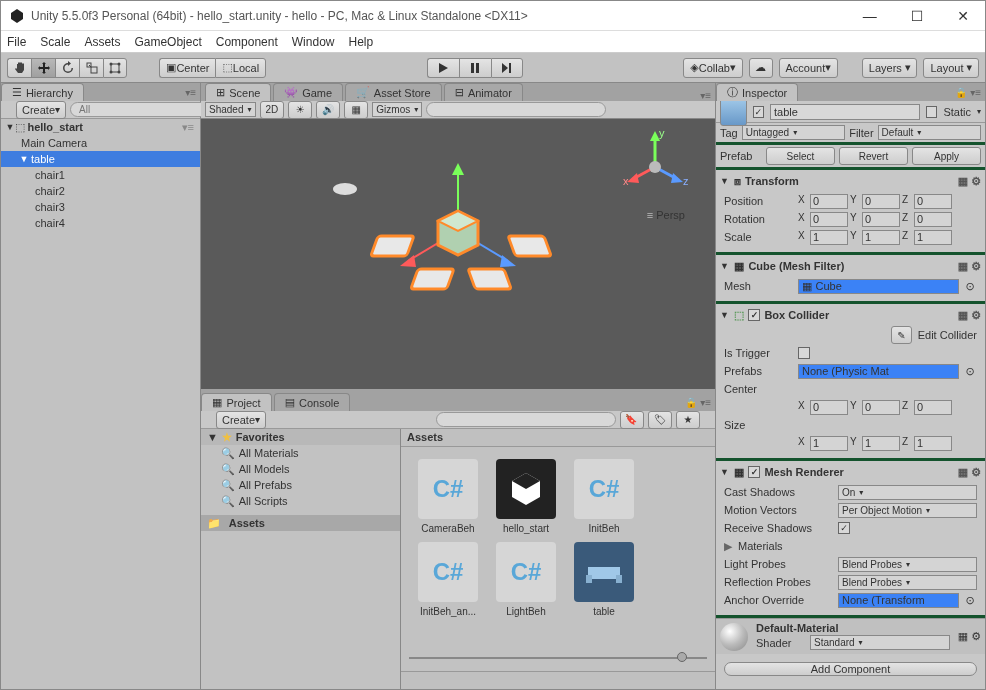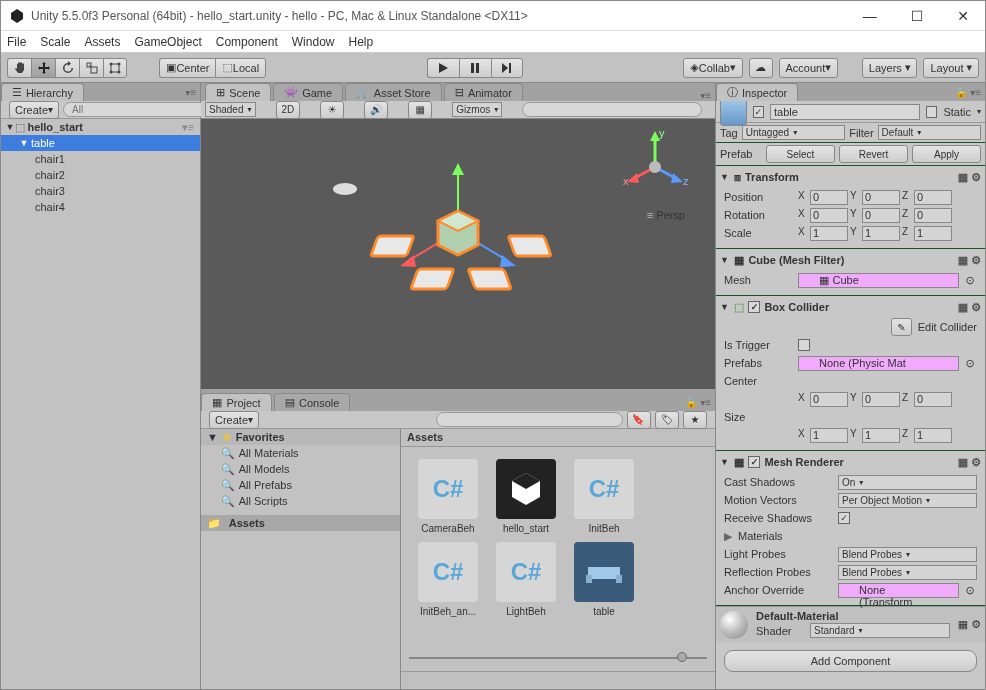--- a/index.html
+++ b/index.html
@@ -20,70 +20,70 @@
 .btn-group .btn:first-child{border-radius:3px 0 0 3px}
 .btn-group .btn:last-child{border-radius:0 3px 3px 0;border-right-width:1px}
 .spacer{flex:1}
 .main{display:flex;height:calc(100% - 82px)}
 .col-left{width:200px;display:flex;flex-direction:column;border-right:1px solid #888}
 .col-mid{flex:1;display:flex;flex-direction:column}
 .col-right{width:270px;border-left:1px solid #888;background:#c8c8c8;overflow:hidden}
 .panel-tab{height:18px;background:#a2a2a2;display:flex;align-items:center}
 .tab{height:18px;background:#c2c2c2;border:1px solid #888;border-bottom:none;border-radius:4px 4px 0 0;padding:0 10px;display:flex;align-items:center;gap:4px;margin-right:2px;cursor:pointer}
 .tab.inactive{background:#a8a8a8}
-.panel-head{height:18px;background:#c8c8c8;border-bottom:1px solid #999;display:flex;align-items:center;padding:0 8px;gap:4px}
+.panel-head{height:18px;background:#c8c8c8;border-bottom:1px solid #999;display:flex;align-items:center;padding:0 15px;gap:4px}
 .hierarchy{flex:1;background:#c2c2c2;overflow:auto}
 .hier-row{height:16px;display:flex;align-items:center;padding-left:4px;cursor:pointer}
 .hier-row.sel{background:#3e7de0;color:#fff}
 .hier-row .arrow{width:10px;display:inline-block;text-align:center;font-size:9px}
 .hier-row .txt{padding-left:2px}
 .hier-row.bold .txt{font-weight:bold}
 .hier-row.d1{padding-left:18px}
 .hier-row.d2{padding-left:32px}
 .search{flex:1;background:#d8d8d8;border:1px solid #999;border-radius:8px;height:15px;padding:0 8px;font-size:10px;color:#888}
 .scene-tabs{height:18px;background:#a2a2a2;display:flex;align-items:flex-end;padding-left:4px}
-.scene-toolbar{height:18px;background:#c8c8c8;border-bottom:1px solid #888;display:flex;align-items:center;padding:0 4px;gap:20px}
+.scene-toolbar{height:18px;background:#c8c8c8;border-bottom:1px solid #888;display:flex;align-items:center;padding:0 4px;gap:4px}
 .viewport{flex:1;background:#5a5a5a;position:relative;overflow:hidden}
 .axis-gizmo{position:absolute;top:8px;right:20px;width:80px;height:80px}
 .persp{position:absolute;top:90px;right:30px;color:#bbb;font-size:11px}
 .scene-center{position:absolute;left:50%;top:45%;transform:translate(-50%,-50%)}
 .project{height:300px;border-top:1px solid #888;display:flex;flex-direction:column}
 .project-body{flex:1;display:flex}
 .proj-left{width:200px;background:#c2c2c2;border-right:1px solid #888}
 .proj-right{flex:1;background:#c2c2c2;display:flex;flex-direction:column}
 .proj-crumb{height:18px;background:#c0c0c0;border-bottom:1px solid #999;padding:2px 6px;font-weight:bold}
 .assets-grid{flex:1;display:flex;flex-wrap:wrap;align-content:flex-start;padding:12px;gap:8px}
 .asset{width:70px;display:flex;flex-direction:column;align-items:center;gap:4px;cursor:pointer}
 .asset .thumb{width:60px;height:60px;background:#d6d6d6;border-radius:4px;display:flex;align-items:center;justify-content:center;font-size:24px;color:#59a7d8;font-weight:bold}
 .asset .thumb.unity{background:#222;color:#fff}
 .asset .thumb.prefab{background:#3a5a7a}
 .asset .name{font-size:10px;text-align:center;width:70px;overflow:hidden;text-overflow:ellipsis;white-space:nowrap}
 .fav-row{height:16px;display:flex;align-items:center;padding-left:6px;gap:4px;cursor:pointer}
 .fav-row .star{color:#f0c040}
 .fav-row .mag{color:#d0a030}
 .fav-row.header{font-weight:bold;background:#b8b8b8}
 .inspector{height:100%;overflow-y:auto;overflow-x:hidden}
-.insp-section{border-bottom:1px solid #14532d;padding:2px 4px;background:#c8c8c8}
+.insp-section{border-bottom:3px solid #14532d;padding:2px 4px;background:#c8c8c8}
 .insp-head{height:22px;display:flex;align-items:center;gap:6px;padding:2px 4px;background:#c8c8c8;border-bottom:1px solid #999}
 .insp-head input[type=text]{flex:1;height:16px;border:1px solid #888;background:#d8d8d8;padding:0 3px}
 .comp-header{height:18px;display:flex;align-items:center;gap:4px;background:#c8c8c8;font-weight:bold}
 .comp-header .arrow{width:10px;font-size:9px}
 .comp-header .gear{margin-left:auto;font-size:11px;color:#555}
 .comp-body{padding:2px 4px 4px 4px}
 .prop-row{display:flex;align-items:center;height:18px;gap:4px}
 .prop-label{width:70px;font-size:11px}
-.prop-field{flex:1;height:15px;border:1px solid #888;background:#f0abfc;padding:0 20px;font-size:11px}
+.prop-field{flex:1;height:15px;border:1px solid #888;background:#3b82f6;padding:0 3px;font-size:11px}
 .xyz{display:flex;gap:2px;flex:1}
 .xyz span{font-size:10px;width:10px}
 .xyz input{width:38px;height:15px;border:1px solid #888;background:#d4d4d4;padding:0 2px;font-size:11px}
 .dropdown{height:15px;border:1px solid #888;background:#d4d4d4;padding:0 3px;font-size:10px;display:inline-flex;align-items:center;cursor:pointer}
 .dropdown::after{content:"▾";margin-left:4px;font-size:8px}
 .chk{width:12px;height:12px;border:1px solid #666;background:#d8d8d8;cursor:pointer}
 .chk.on::after{content:"✓";font-size:9px;display:block;text-align:center;line-height:10px}
-.add-comp{margin:8px 8px;height:22px;background:linear-gradient(#e4e4e4,#cdcdcd);border:1px solid #888;border-radius:9px;display:flex;align-items:center;justify-content:center;cursor:pointer}
+.add-comp{margin:8px 8px;height:14px;background:linear-gradient(#e4e4e4,#cdcdcd);border:1px solid #888;border-radius:9px;display:flex;align-items:center;justify-content:center;cursor:pointer}
 .lock{margin-left:auto;font-size:10px;color:#666}
 .cube-ico{width:28px;height:28px;background:linear-gradient(#a0c8e8,#6898c8);border:1px solid #888;border-radius:3px}
 .material-preview{height:36px;display:flex;align-items:center;gap:8px;padding:4px;background:#c0c0c0;border-top:1px solid #999}
 .sphere{width:28px;height:28px;border-radius:50%;background:radial-gradient(circle at 35% 30%,#fff,#bbb 50%,#888)}
 svg{display:block}
 .slider-track{position:relative;height:18px;margin:4px 8px}
 .slider-track .line{position:absolute;top:8px;left:0;right:0;height:2px;background:#888}
 .slider-track .knob{position:absolute;top:3px;right:20px;width:10px;height:10px;border-radius:50%;background:#aaa;border:1px solid #666}
 </style>
 </head>
@@ -188,20 +188,23 @@
           <span>Hierarchy</span>
         </div>
       <span class="lock" style="margin-right:4px">▾≡</span>
     </div>
     <div class="panel-head">
       <span class="btn small"><span>Create</span> ▾</span>
       <input class="search" placeholder="All" style="">
     </div>
     <div class="hierarchy">
       <div class="hier-row bold"><span class="arrow">▼</span>⬚ <span class="txt">hello_start</span><span style="margin-left:auto;margin-right:6px;color:#888">▾≡</span></div>
+      <div class="hier-row d1">
+          <span class="txt">Main Camera</span>
+        </div>
       <div class="hier-row d1 sel">
           <span class="arrow" style="color:#fff">▼</span>
           <span class="txt" style="color:#fff">table</span>
         </div>
       <div class="hier-row d2" style="color:#4a6aa8">
           <span class="txt">chair1</span>
         </div>
       <div class="hier-row d2" style="color:#4a6aa8">
           <span class="txt">chair2</span>
         </div>

